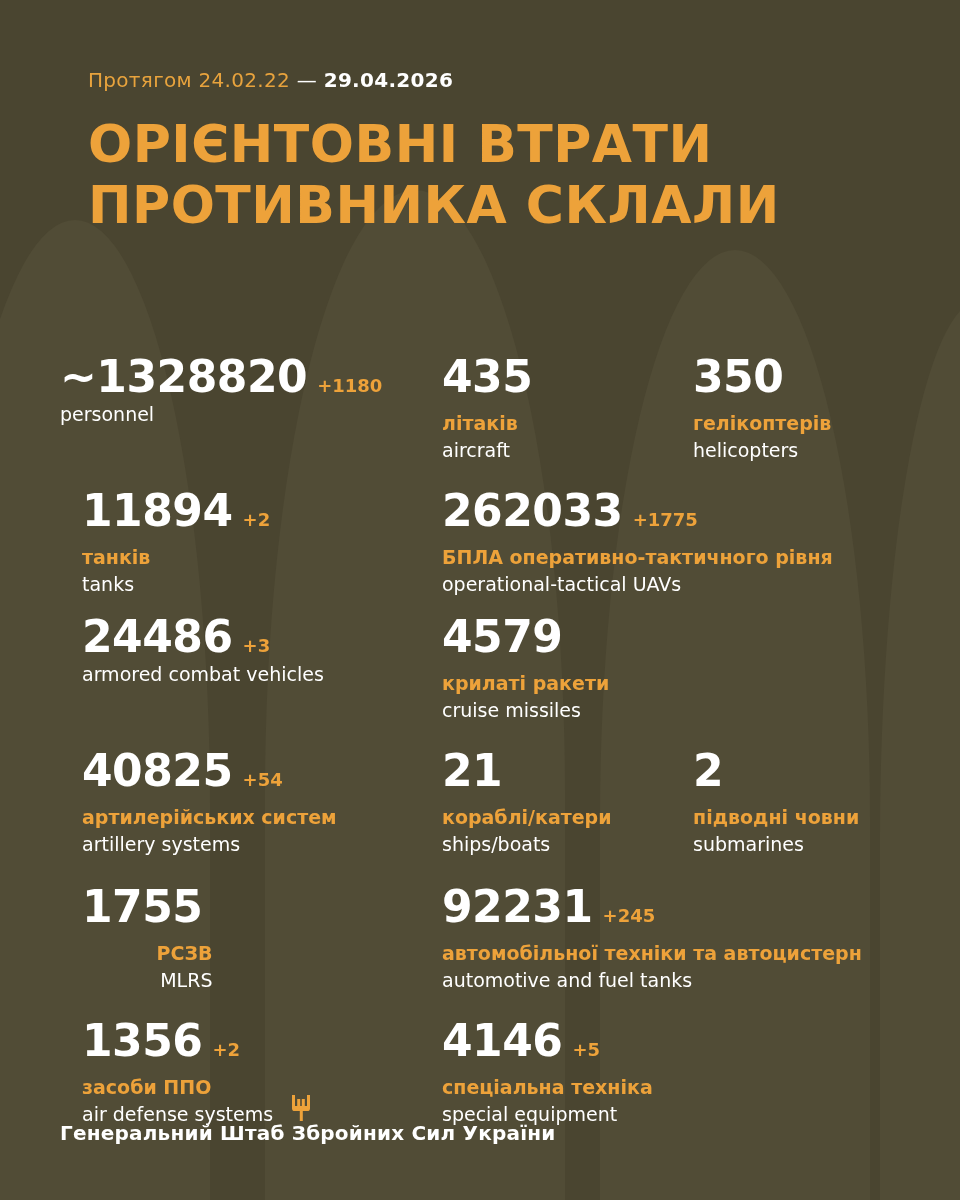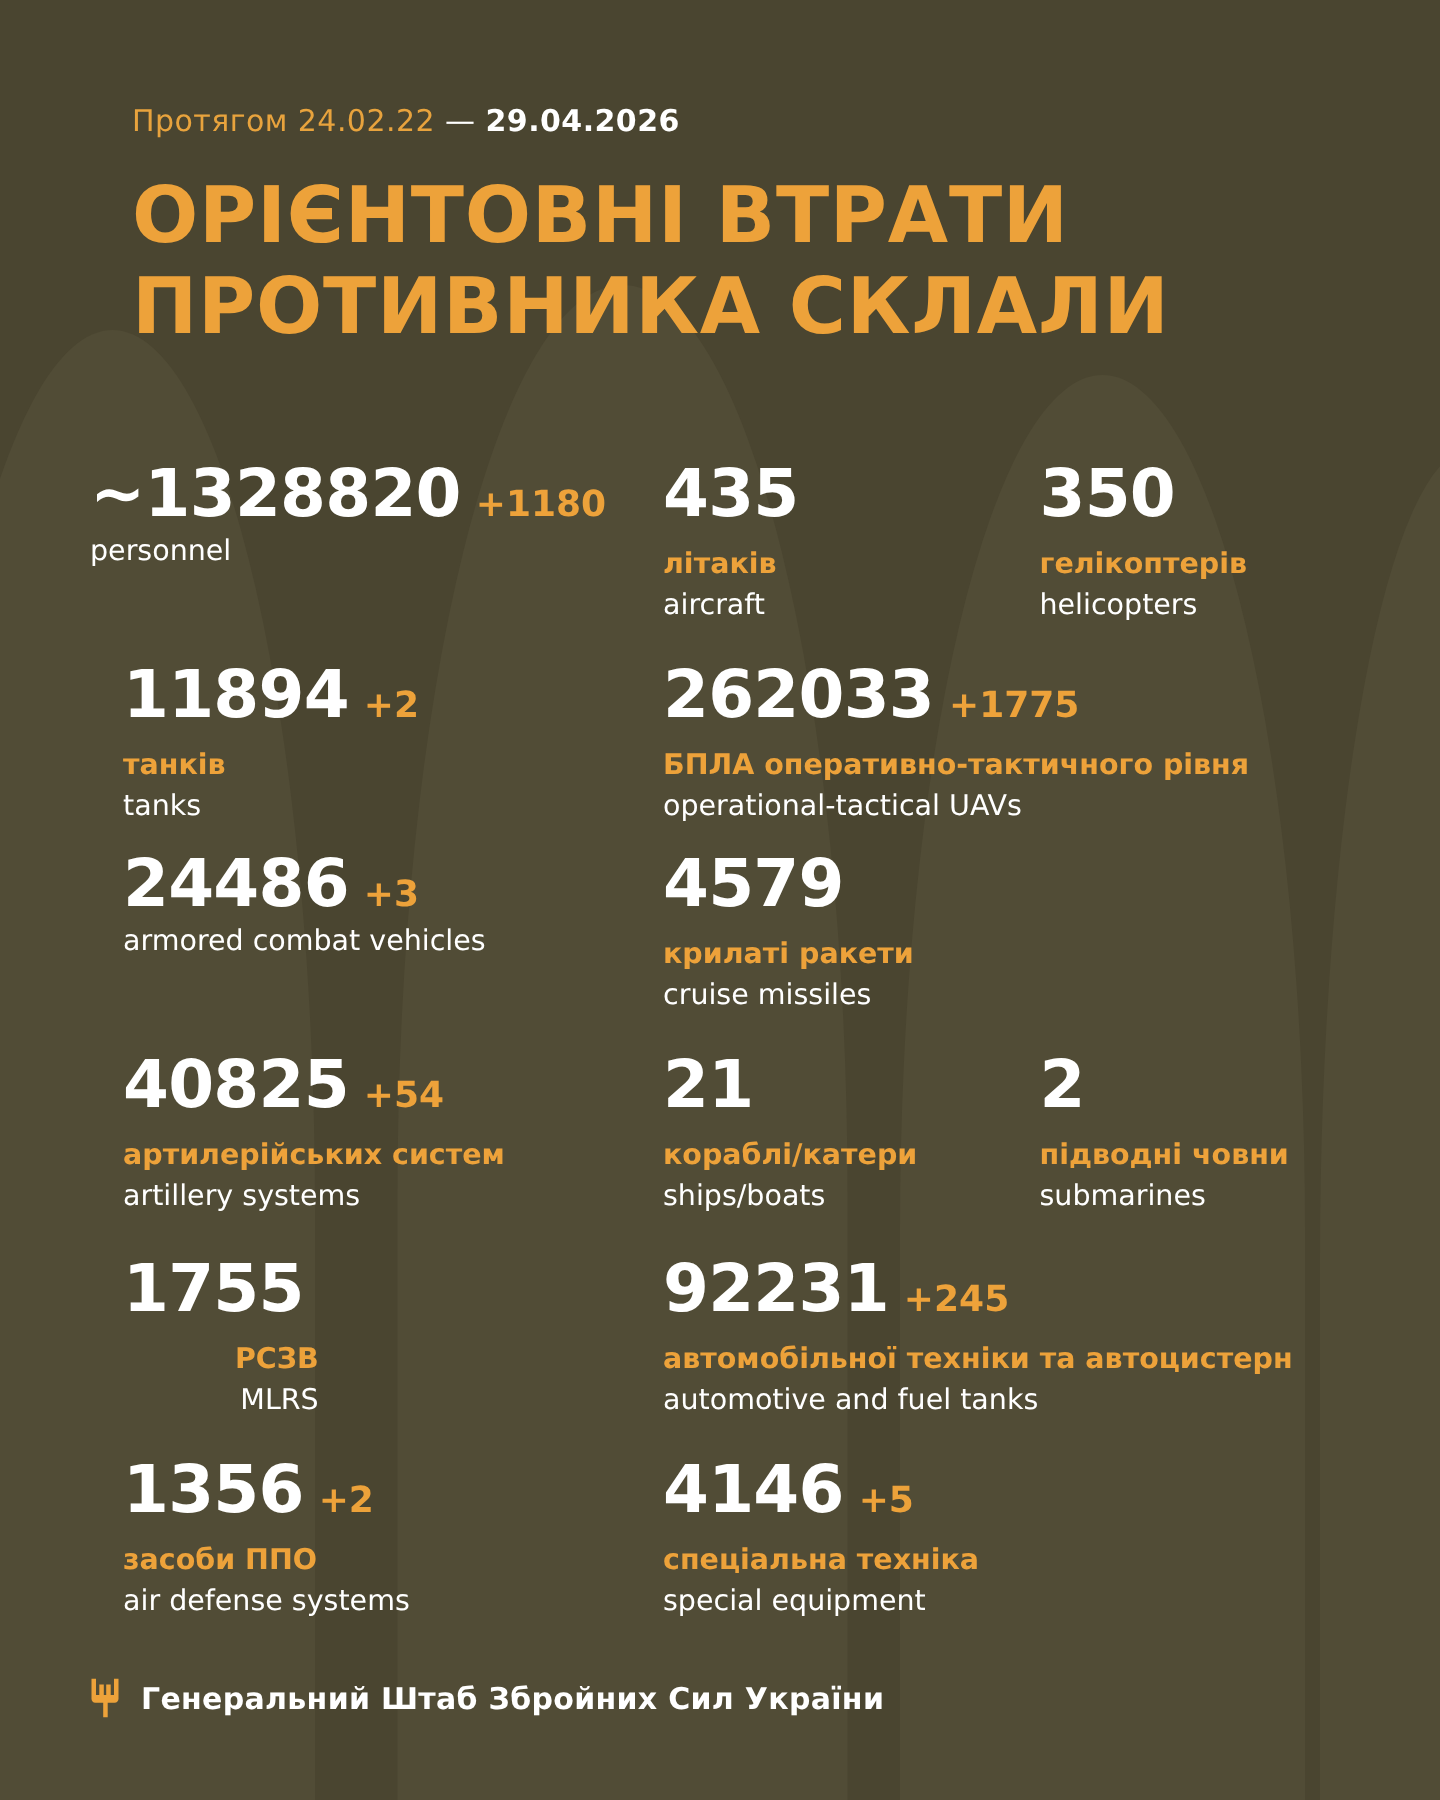--- a/index.html
+++ b/index.html
@@ -66,36 +66,37 @@
 
   .grid {
     position: absolute;
     left: 60px;
     right: 30px;
     top: 290px;
   }
 
   .item {
     position: absolute;
+    margin-top: 47px;
   }
   .num-row {
     display: flex;
     align-items: baseline;
     white-space: nowrap;
   }
   .num {
     color: #ffffff;
     font-size: 44px;
     font-weight: bold;
     letter-spacing: -0.5px;
     line-height: 1;
   }
   .delta {
     color: #eda23a;
-    font-size: 24px;
+    font-size: 18px;
     font-weight: bold;
     margin-left: 10px;
     line-height: 1;
   }
   .lbl-ua {
     color: #eda23a;
     font-size: 19px;
     font-weight: bold;
     margin-top: 14px;
     line-height: 1.15;
@@ -108,20 +109,21 @@
     line-height: 1.15;
     white-space: nowrap;
   }
 
   .footer {
     position: absolute;
     left: 60px;
     bottom: 55px;
     display: flex;
     align-items: center;
+    flex-direction: column;
   }
   .trident {
     width: 20px;
     height: 26px;
     margin-right: 14px;
     flex: none;
   }
   .footer-text {
     color: #ffffff;
     font-size: 20px;

